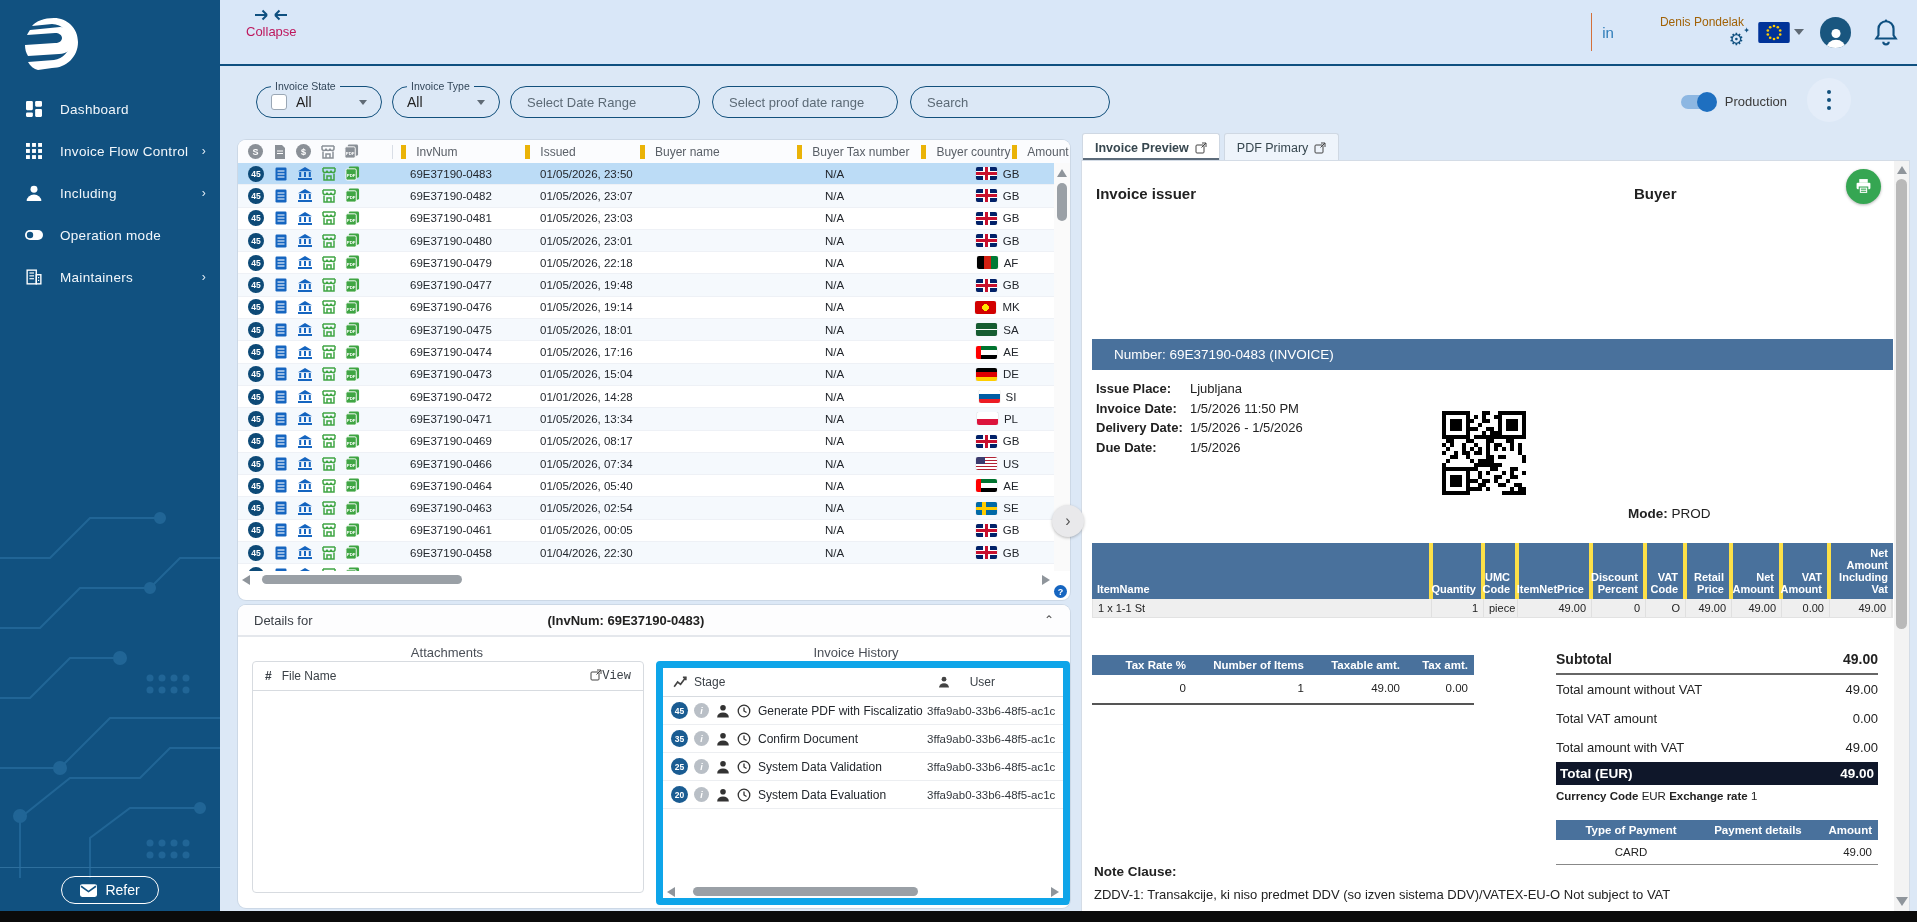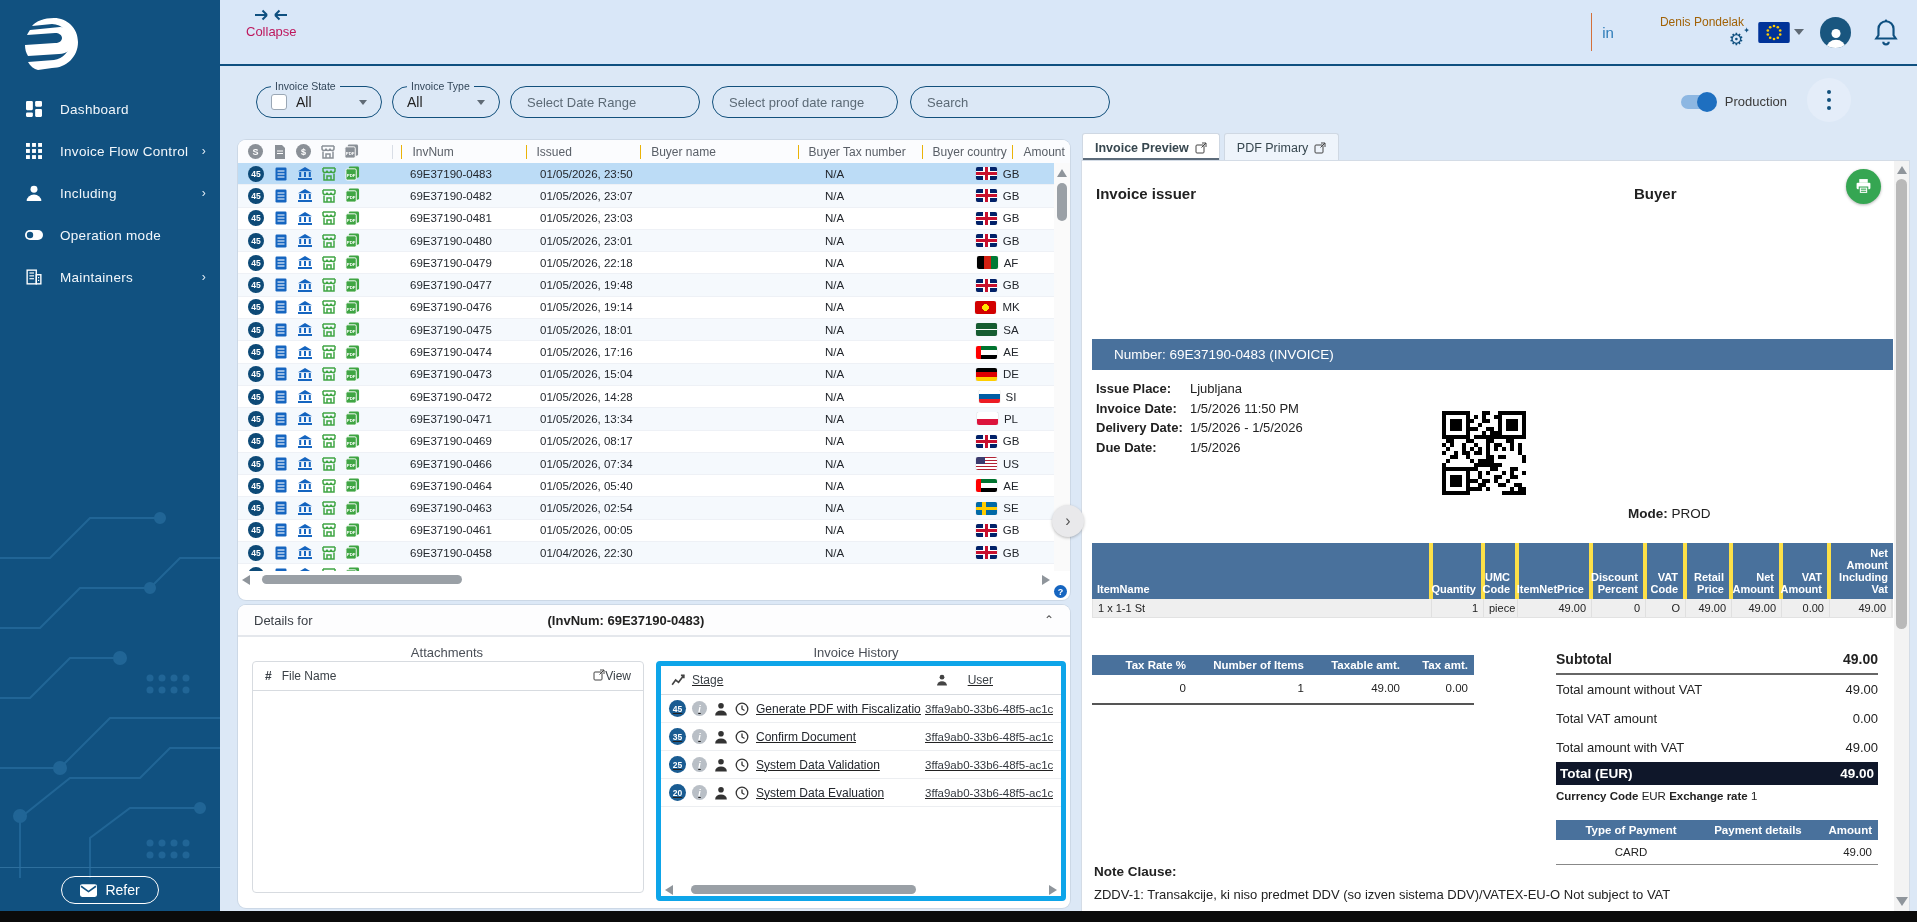--- a/index.html
+++ b/index.html
@@ -49,21 +49,21 @@
   .prod-lbl{font-size:13px;color:#3a3a3a;}
   .kebab{position:absolute;right:66px;top:12px;width:44px;height:44px;border-radius:50%;background:#e4edf9;display:flex;align-items:center;justify-content:center;flex-direction:column;gap:4px;cursor:pointer;}
   .kebab i{width:4px;height:4px;border-radius:50%;background:#12507c;}
 
   
   .table-card{position:absolute;left:238px;top:140px;width:832px;height:460px;background:#fff;border-radius:8px;box-shadow:0 0 0 1px #ccd8e6;overflow:visible;}
   .tc-clip{position:absolute;inset:0;border-radius:8px;overflow:hidden;}
   .t-head{display:flex;align-items:center;height:23px;background:#fbfcfe;border-bottom:1px solid #e1e6ee;font-size:12px;color:#5a6068;}
   .hicons{display:flex;align-items:center;width:152px;padding-left:10px;gap:9px;color:#8a9097;}
   .hsep{width:1px;height:14px;background:#d9dee6;margin-right:8px;}
-  .hcol{box-sizing:border-box;padding-left:10px;border-left:1px solid #eab308;white-space:nowrap;overflow:hidden;}
+  .hcol{box-sizing:border-box;padding-left:10px;border-left:5px solid #eab308;white-space:nowrap;overflow:hidden;}
   .t-body{position:absolute;top:23px;left:0;right:16px;height:408px;overflow:hidden;}
   .inv-row{display:flex;align-items:center;height:22.3px;box-sizing:border-box;border-bottom:1px solid #eef1f6;font-size:11.5px;color:#23272d;cursor:pointer;}
   .inv-row:nth-child(even){background:#f5f9fd;}
   .inv-row.selected{background:#bcdcf6;}
   .cell-icons{display:flex;align-items:center;width:152px;padding-left:10px;gap:9px;flex:none;}
   .badge45{width:16px;height:16px;border-radius:50%;background:#0d4a77;color:#fff;font-size:8.5px;font-weight:bold;display:flex;align-items:center;justify-content:center;flex:none;}
   .micon{width:15px;height:15px;display:flex;align-items:center;justify-content:center;flex:none;}
   .c-blue{color:#1565c0;} .c-green{color:#3fa543;} .c-gray{color:#8a9097;}
   .s-circle{width:15px;height:15px;border-radius:50%;background:currentColor;position:relative;flex:none;}
   .s-circle span{position:absolute;inset:0;display:flex;align-items:center;justify-content:center;color:#fff;font-size:9px;font-weight:bold;}
@@ -92,22 +92,22 @@
   .expand-btn{position:absolute;right:-14px;top:365px;width:32px;height:32px;border-radius:50%;background:#e9e9eb;box-shadow:0 1px 3px rgba(0,0,0,.25);display:flex;align-items:center;justify-content:center;color:#555;font-size:16px;cursor:pointer;z-index:5;}
 
   
   .details-card{position:absolute;left:238px;top:605px;width:832px;height:303px;background:#fff;border-radius:8px;box-shadow:0 0 0 1px #ccd8e6;overflow:hidden;}
   .dc-head{height:30px;display:flex;align-items:center;background:#fdfdfe;border-bottom:2px solid #e4e7ec;padding:0 16px;font-size:13px;color:#3a3f46;}
   .dc-sub{font-weight:bold;margin-left:235px;color:#222;}
   .dc-chev{margin-left:auto;color:#555;font-size:12px;cursor:pointer;}
   .dc-section-lbl{font-size:13px;color:#4a4f57;text-align:center;margin:8px 0 6px;}
   .att-table{position:absolute;left:14px;top:56px;width:390px;height:230px;border:1px solid #d7dbe0;border-radius:4px;background:#fff;}
   .att-head{display:flex;align-items:center;height:28px;border-bottom:1px solid #d7dbe0;font-size:12px;color:#3c4248;padding:0 12px;}
-  .att-view{margin-left:auto;display:flex;cursor:pointer;}
-  .hist-table{position:absolute;left:418px;top:56px;width:400px;height:230px;border:5px solid #0ea5e9;border-radius:4px;background:#fff;overflow:hidden;text-decoration:underline;}
+  .att-view{margin-left:auto;display:flex;cursor:pointer;font-family:Liberation Mono, monospace;}
+  .hist-table{position:absolute;left:418px;top:56px;width:400px;height:230px;border:7px solid #0ea5e9;border-radius:4px;background:#fff;overflow:hidden;}
   .hist-head{display:flex;align-items:center;height:28px;border-bottom:1px solid #d7dbe0;font-size:12px;color:#3c4248;padding:0 10px;}
   .hist-user-h{margin-left:auto;display:flex;align-items:center;gap:20px;margin-right:58px;}
   .hist-row{display:flex;align-items:center;height:27px;border-bottom:1px solid #eceef1;padding:0 8px;font-size:12px;}
   .hbadge{width:17px;height:17px;border-radius:50%;background:#1a5c92;color:#fff;font-size:8.5px;font-weight:bold;display:flex;align-items:center;justify-content:center;flex:none;margin-right:6px;}
   .ibadge{width:15px;height:15px;border-radius:50%;background:#b9bfc6;color:#fff;font-size:9px;font-style:italic;font-weight:bold;display:flex;align-items:center;justify-content:center;flex:none;margin-right:7px;}
   .hicon{width:14px;height:14px;margin-right:7px;color:#333;flex:none;}
   .stage-txt{color:#23272d;white-space:nowrap;overflow:hidden;max-width:165px;}
   .user-txt{margin-left:auto;color:#33383e;font-size:11.5px;white-space:nowrap;overflow:hidden;max-width:128px;}
   .hist-scroll{position:absolute;left:0;right:0;bottom:0;height:13px;display:flex;align-items:center;background:#fff;}
 
@@ -934,21 +934,21 @@
             </span>
       <span class="micon c-green">
               <svg width="16" height="15" viewBox="0 0 16 15">
                 <rect x="4" y="0" width="11" height="12" rx="1.5" fill="currentColor"></rect>
                 <rect x="1" y="2.5" width="11" height="12" rx="1.5" fill="currentColor" stroke="#fff"></rect>
                 <text x="6.5" y="11" font-size="4.6" fill="#fff" text-anchor="middle" font-weight="bold">PDF</text>
               </svg>
             </span>
     </span>
     <span class="cell w-inv">69E37190-0472</span>
-    <span class="cell w-issued">01/05/2026, 14:28</span>
+    <span class="cell w-issued">01/01/2026, 14:28</span>
     <span class="cell w-buyer"></span>
     <span class="cell w-tax">N/A</span>
     <span class="cell w-country">
             <span class="flag flag-SI"></span>
             <span class="ccode">SI</span>
           </span>
     <span class="cell w-amount"></span>
   </div>
 
   <div class="inv-row">

